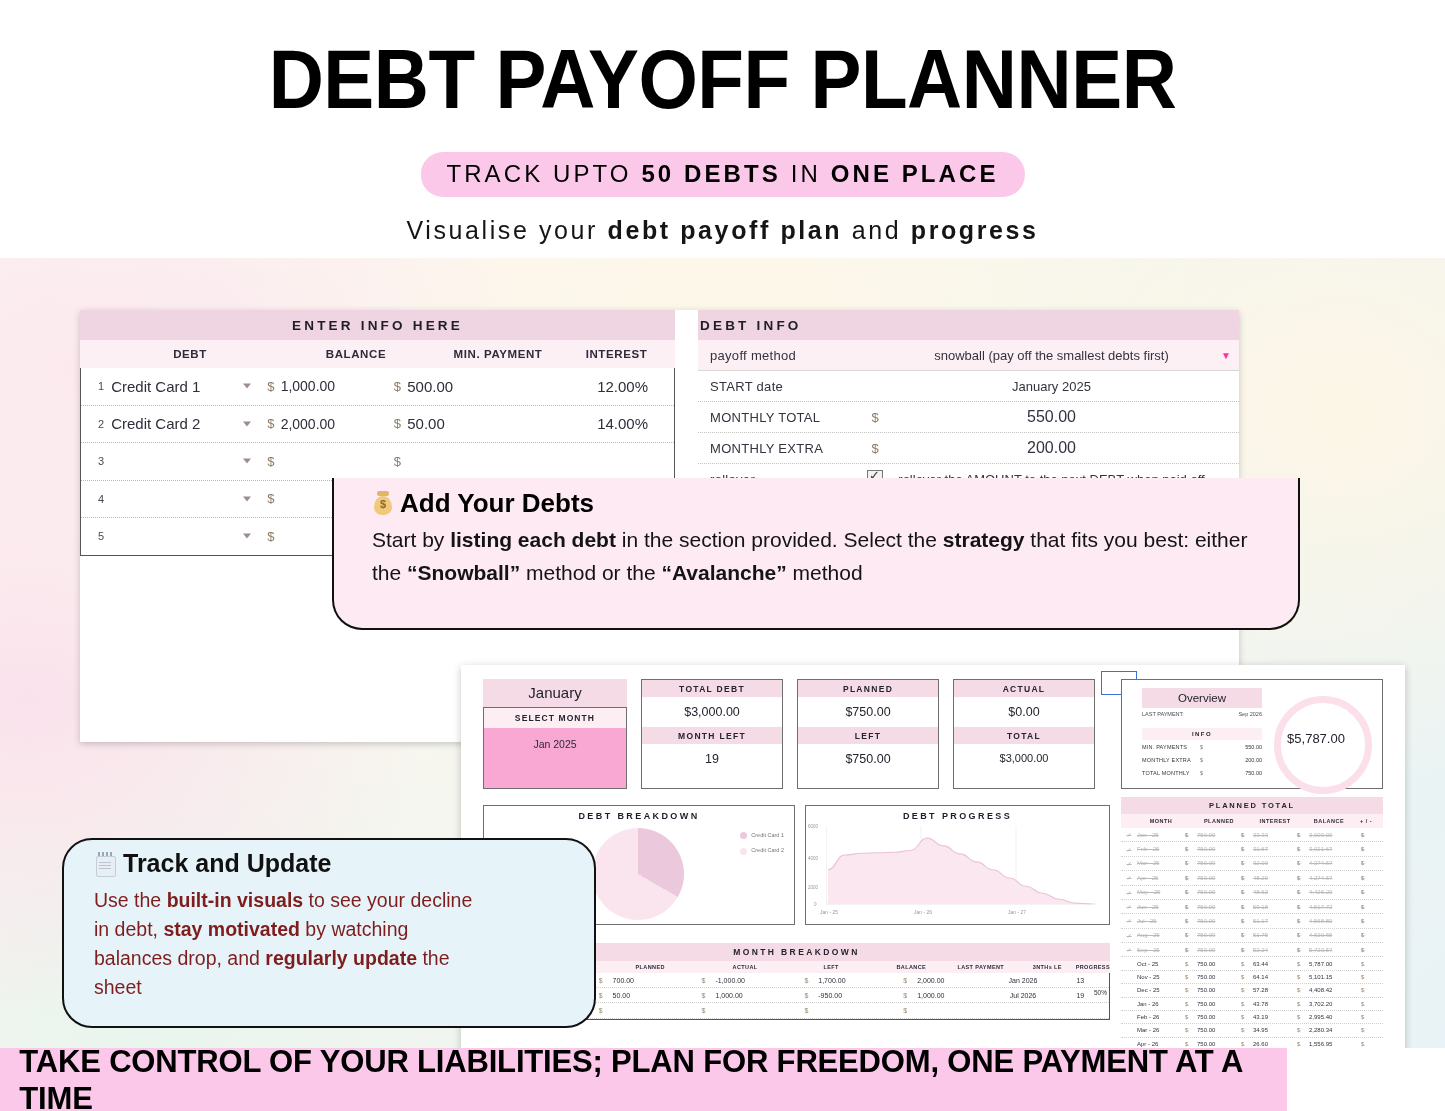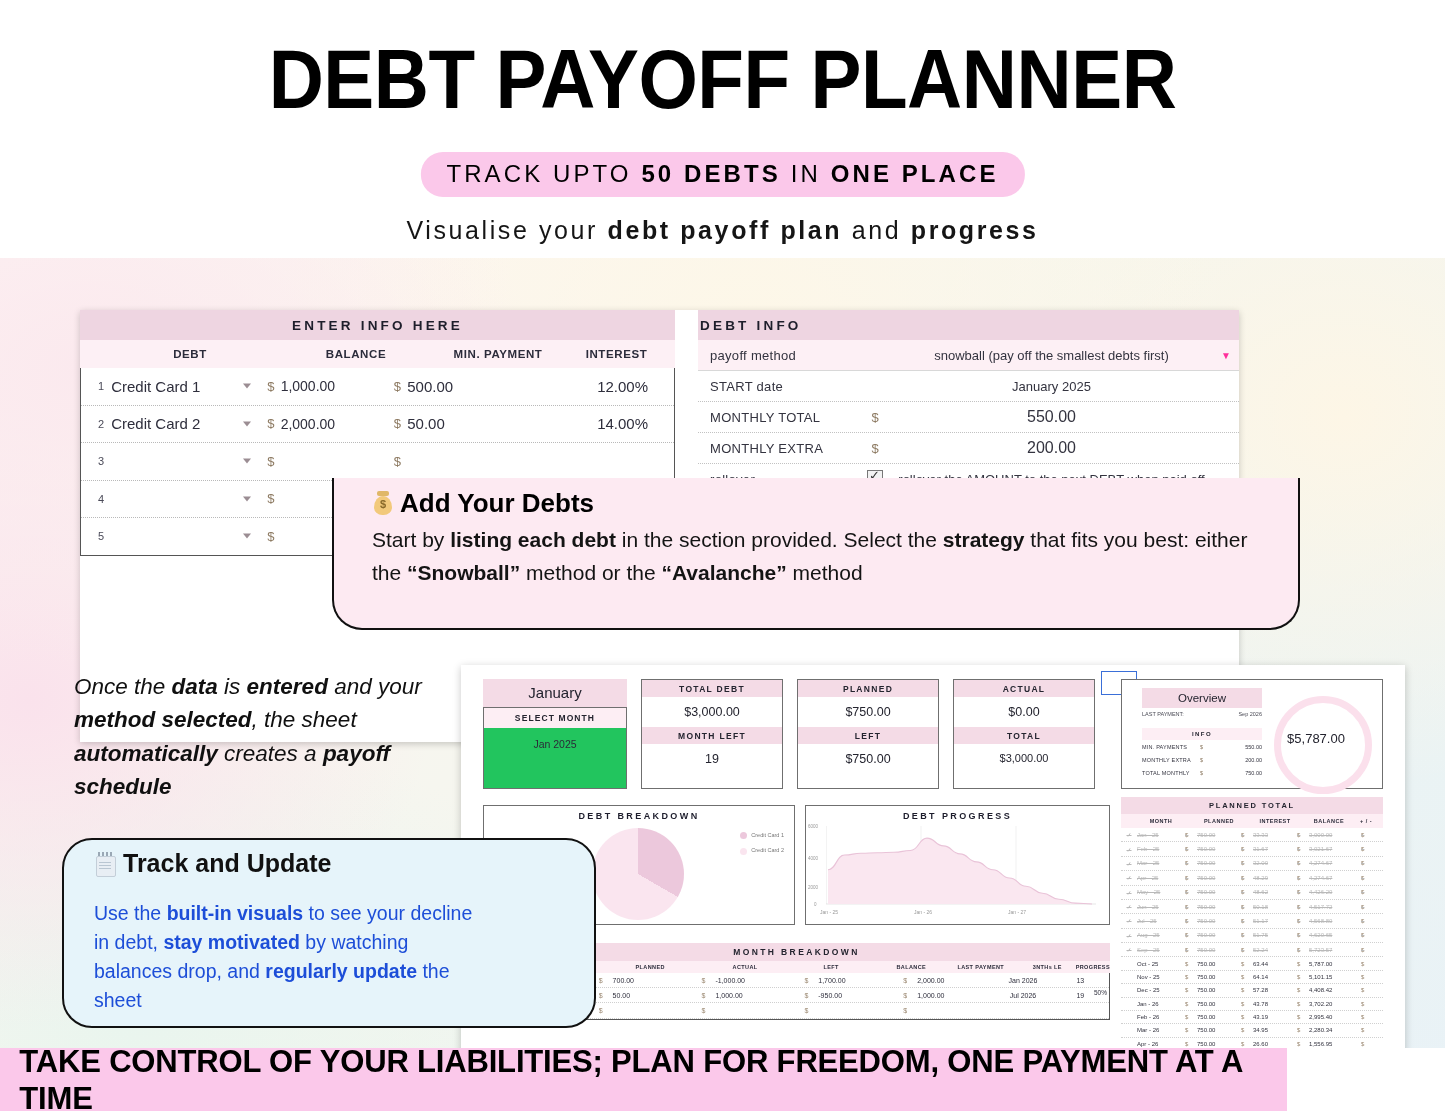--- a/index.html
+++ b/index.html
@@ -96,21 +96,21 @@
     font-size:22.5px;font-style:italic;line-height:1.48;color:#101010;z-index:6;
   }
   #italic-note b{font-weight:bold;}
 
   
   #callout-track{
     position:absolute;left:62px;top:580px;width:530px;height:186px;
     background:#e6f4fa;border:2.6px solid #111;border-radius:30px;z-index:7;
   }
   #callout-track .ctitle{position:absolute;left:30px;top:9px;font-size:25px;font-weight:bold;color:#111;}
-  #callout-track .cbody{position:absolute;left:30px;top:59px;width:380px;font-size:19.5px;line-height:1.48;color:#1d4ed8;}
+  #callout-track .cbody{position:absolute;left:30px;top:46px;width:380px;font-size:19.5px;line-height:1.48;color:#7f1d1d;}
   #callout-track .cbody b{font-weight:bold;}
   .emoji-note{display:inline-block;width:22px;height:24px;position:relative;vertical-align:-4px;margin-right:7px;}
   .emoji-note i{position:absolute;left:2px;top:4px;width:18px;height:19px;background:#e8eef4;border:1px solid #c3ced8;border-radius:2px;}
   .emoji-note u{position:absolute;left:4px;top:0px;width:14px;height:6px;text-decoration:none;
       background:repeating-linear-gradient(90deg,#9aa8b5 0 2px,transparent 2px 4px);}
   .emoji-note s{position:absolute;left:5px;top:10px;width:12px;height:8px;text-decoration:none;
       background:repeating-linear-gradient(180deg,#b9c6d2 0 1px,transparent 1px 3px);}
 
   
   #dash{
@@ -120,21 +120,21 @@
   #dash .inner{position:absolute;left:0;top:0;width:944px;height:591px;}
   .dbox{position:absolute;border:1.5px solid #6f6f6f;background:#fff;box-sizing:border-box;}
   .dhead{background:#f4dbe6;font-size:8.5px;font-weight:bold;letter-spacing:1.3px;color:#24242f;
       text-align:center;padding:4px 0 3px 0;}
   .dval{font-size:12.5px;color:#24242f;text-align:center;padding:8px 0;}
   .dvalsm{font-size:11px;}
 
   
   #m-monthbar{position:absolute;left:22px;top:14px;width:144px;height:28px;background:#f4dbe6;
       font-size:15px;color:#23232e;text-align:center;line-height:28px;}
-  #m-selbox{position:absolute;left:22px;top:42px;width:144px;height:82px;border:1.5px solid #6f6f6f;background:#22c55e;box-sizing:border-box;}
+  #m-selbox{position:absolute;left:22px;top:42px;width:144px;height:82px;border:1.5px solid #6f6f6f;background:#f9a8d4;box-sizing:border-box;}
   #m-selbox .lab{background:#fdeef4;font-size:8.5px;font-weight:bold;letter-spacing:1.1px;text-align:center;padding:5px 0;color:#24242f;}
   #m-selbox .v{font-size:10.5px;text-align:center;padding-top:10px;color:#2b2b38;}
 
   
   #pie-card{position:absolute;left:22px;top:140px;width:312px;height:120px;}
   #pie-card .t{text-align:center;font-size:9px;font-weight:bold;letter-spacing:2.4px;color:#1d1d2c;padding-top:5px;}
   #pie{position:absolute;left:108px;top:22px;width:92px;height:92px;border-radius:50%;
       background:conic-gradient(#ecc8dc 0deg 120deg,#fae5ef 120deg 360deg);}
   #pie-legend{position:absolute;right:10px;top:22px;font-size:5.5px;color:#777;line-height:2.8;}
   .lg{display:flex;align-items:center;gap:4px;}
@@ -325,23 +325,20 @@
 
   <div id="callout-add">
     <div class="ctitle">
       <span class="emoji-bag"><u></u><i></i></span><span>Add Your Debts</span>
     </div>
     <div class="cbody">
       <span>Start by </span><b>listing each debt</b><span> in the section provided. Select the </span><b>strategy</b><span> that fits you best: either the </span><b>“Snowball”</b><span> method or the </span><b>“Avalanche”</b><span> method</span>
     </div>
   </div>
 
-  <div id="italic-note">
-    <span>Once the </span><b>data</b><span> is </span><b>entered</b><span> and your </span><b>method selected</b><span>, the sheet </span><b>automatically</b><span> creates a </span><b>payoff schedule</b>
-  </div>
 
   <div id="callout-track">
     <div class="ctitle">
       <span class="emoji-note"><u></u><i></i><s></s></span><span>Track and Update</span>
     </div>
     <div class="cbody">
       <span>Use the </span><b>built-in visuals</b><span> to see your decline in debt, </span><b>stay motivated</b><span> by watching balances drop, and </span><b>regularly update</b><span> the sheet</span>
     </div>
   </div>
 

